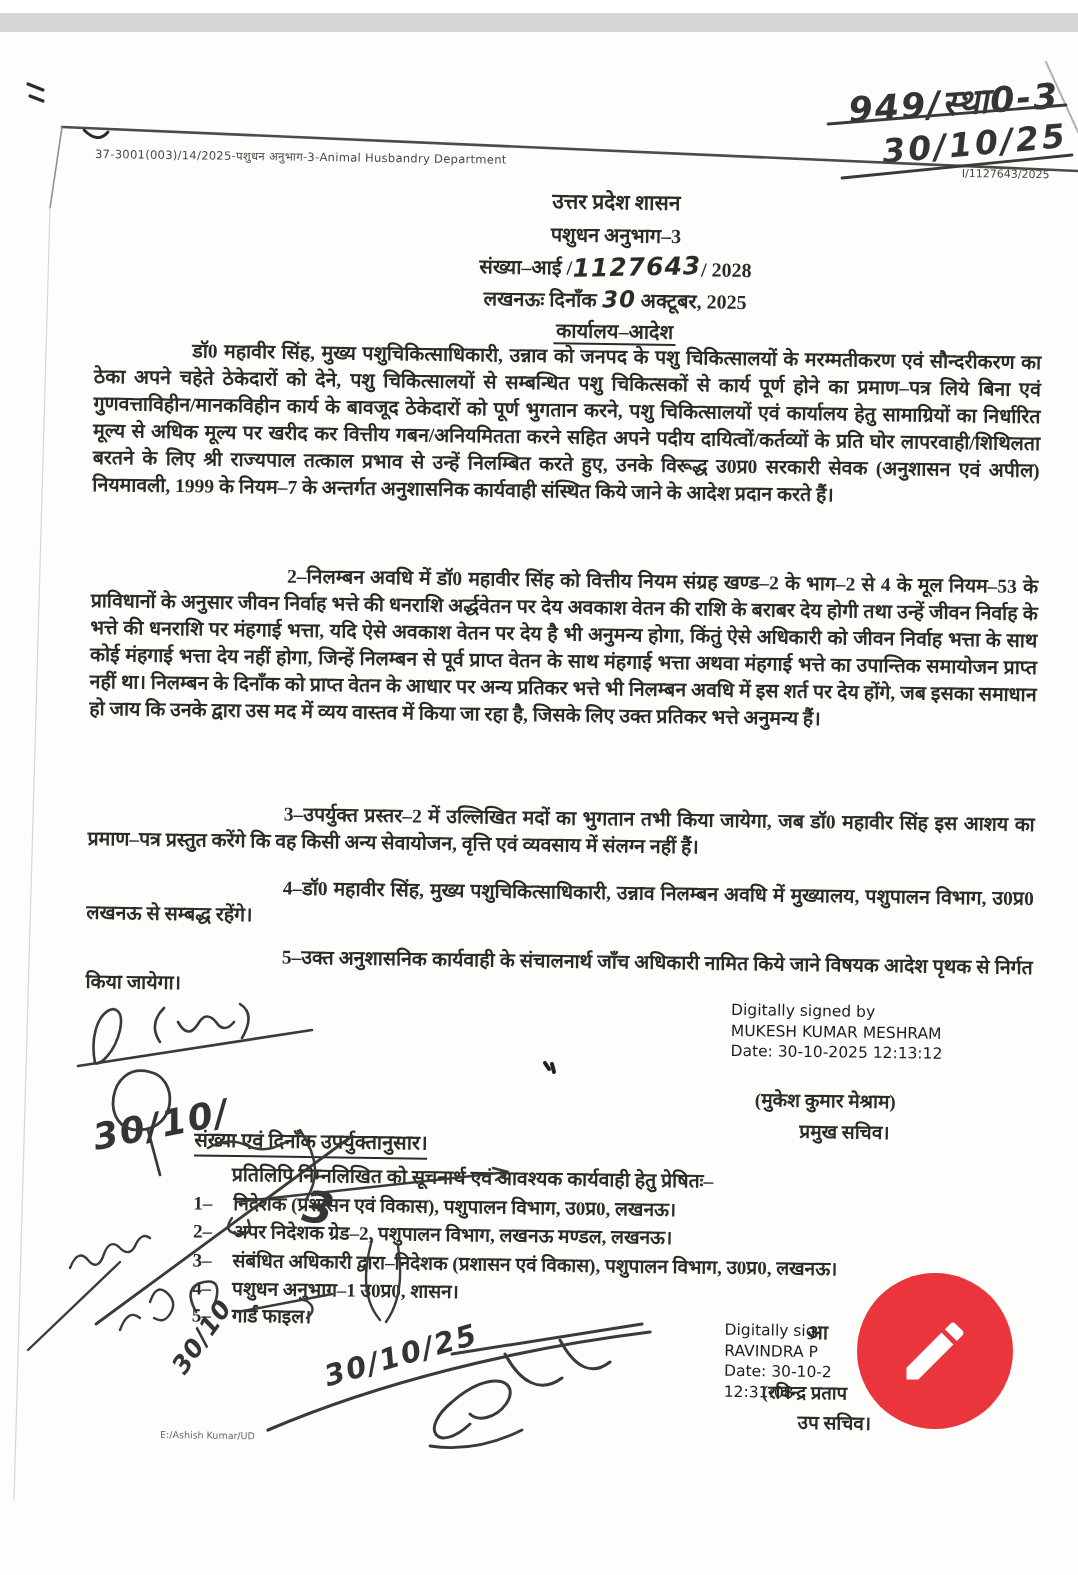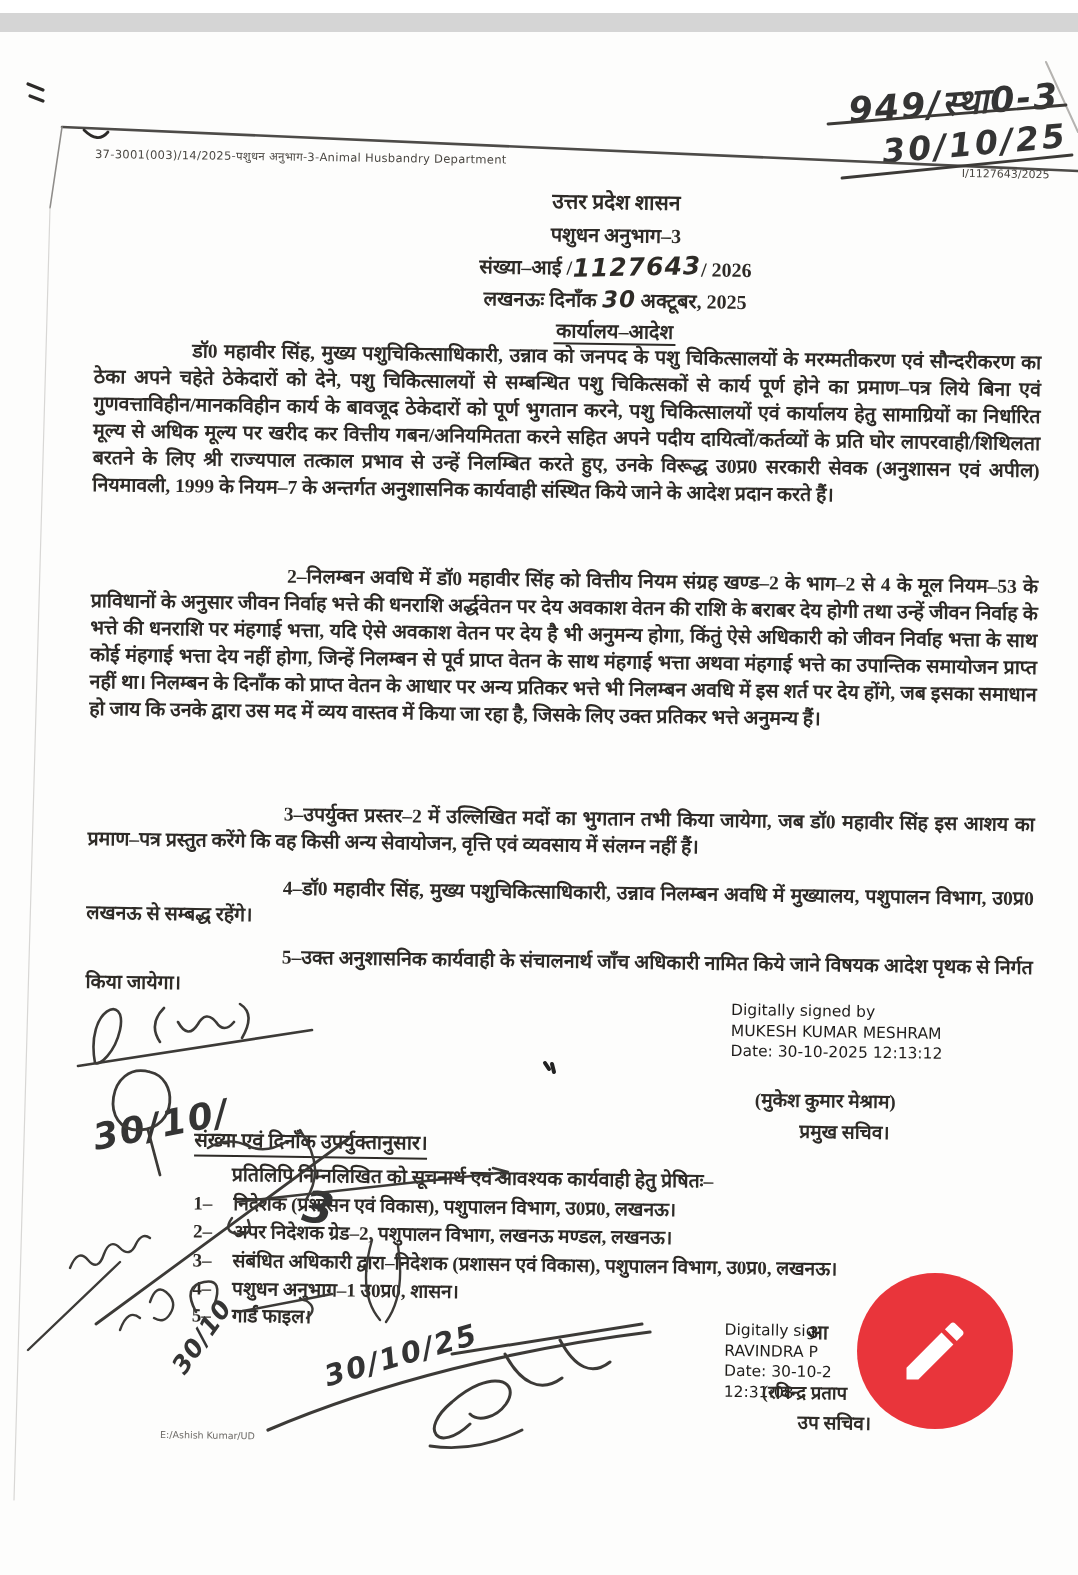--- a/index.html
+++ b/index.html
@@ -67,21 +67,21 @@
 <div class="top-white"></div>
 <div class="top-band"></div>
 
 <div class="sheet">
   <div class="refline">37-3001(003)/14/2025-पशुधन अनुभाग-3-Animal Husbandry Department</div>
   <div class="eoffice">I/1127643/2025</div>
 
   <div class="header-block">
     <div class="h-line1">उत्तर प्रदेश शासन</div>
     <div class="h-line2">पशुधन अनुभाग–3</div>
-    <div class="h-line3"><span>संख्या–आई /</span><span class="hw-inline">1127643</span><span>/ 2026</span></div>
+    <div class="h-line3"><span>संख्या–आई /</span><span class="hw-inline">1127643</span><span>/ 2028</span></div>
     <div class="h-line4"><span>लखनऊः दिनाँक </span><span class="hw-inline sm">30</span><span> अक्टूबर, 2025</span></div>
     <div class="h-line5"><span>कार्यालय–आदेश</span></div>
   </div>
 
   <div class="para first" style="top:336px"><span>डॉ0 महावीर सिंह, मुख्य पशुचिकित्साधिकारी, उन्नाव को जनपद के पशु चिकित्सालयों के मरम्मतीकरण एवं सौन्दरीकरण का ठेका अपने चहेते ठेकेदारों को देने, पशु चिकित्सालयों से सम्बन्धित पशु चिकित्सकों से कार्य पूर्ण होने का प्रमाण–पत्र लिये बिना एवं गुणवत्ताविहीन/मानकविहीन कार्य के बावजूद ठेकेदारों को पूर्ण भुगतान करने, पशु चिकित्सालयों एवं कार्यालय हेतु सामाग्रियों का निर्धारित मूल्य से अधिक मूल्य पर खरीद कर वित्तीय गबन/अनियमितता करने सहित अपने पदीय दायित्वों/कर्तव्यों के प्रति घोर लापरवाही/शिथिलता बरतने के लिए श्री राज्यपाल तत्काल प्रभाव से उन्हें निलम्बित करते हुए, उनके विरूद्ध उ0प्र0 सरकारी सेवक (अनुशासन एवं अपील) नियमावली, 1999 के नियम–7 के अन्तर्गत अनुशासनिक कार्यवाही संस्थित किये जाने के आदेश प्रदान करते हैं।</span></div>
   <div class="para numbered" style="top:560px"><span class="pnum">2–</span><span>निलम्बन अवधि में डॉ0 महावीर सिंह को वित्तीय नियम संग्रह खण्ड–2 के भाग–2 से 4 के मूल नियम–53 के प्राविधानों के अनुसार जीवन निर्वाह भत्ते की धनराशि अर्द्धवेतन पर देय अवकाश वेतन की राशि के बराबर देय होगी तथा उन्हें जीवन निर्वाह के भत्ते की धनराशि पर मंहगाई भत्ता, यदि ऐसे अवकाश वेतन पर देय है भी अनुमन्य होगा, किंतुं ऐसे अधिकारी को जीवन निर्वाह भत्ता के साथ कोई मंहगाई भत्ता देय नहीं होगा, जिन्हें निलम्बन से पूर्व प्राप्त वेतन के साथ मंहगाई भत्ता अथवा मंहगाई भत्ते का उपान्तिक समायोजन प्राप्त नहीं था। निलम्बन के दिनाँक को प्राप्त वेतन के आधार पर अन्य प्रतिकर भत्ते भी निलम्बन अवधि में इस शर्त पर देय होंगे, जब इसका समाधान हो जाय कि उनके द्वारा उस मद में व्यय वास्तव में किया जा रहा है, जिसके लिए उक्त प्रतिकर भत्ते अनुमन्य हैं।</span></div>
   <div class="para numbered" style="top:798px"><span class="pnum">3–</span><span>उपर्युक्त प्रस्तर–2 में उल्लिखित मदों का भुगतान तभी किया जायेगा, जब डॉ0 महावीर सिंह इस आशय का प्रमाण–पत्र प्रस्तुत करेंगे कि वह किसी अन्य सेवायोजन, वृत्ति एवं व्यवसाय में संलग्न नहीं हैं।</span></div>
   <div class="para numbered" style="top:872px"><span class="pnum">4–</span><span>डॉ0 महावीर सिंह, मुख्य पशुचिकित्साधिकारी, उन्नाव निलम्बन अवधि में मुख्यालय, पशुपालन विभाग, उ0प्र0 लखनऊ से सम्बद्ध रहेंगे।</span></div>
   <div class="para numbered" style="top:941px"><span class="pnum">5–</span><span>उक्त अनुशासनिक कार्यवाही के संचालनार्थ जाँच अधिकारी नामित किये जाने विषयक आदेश पृथक से निर्गत किया जायेगा।</span></div>
 

